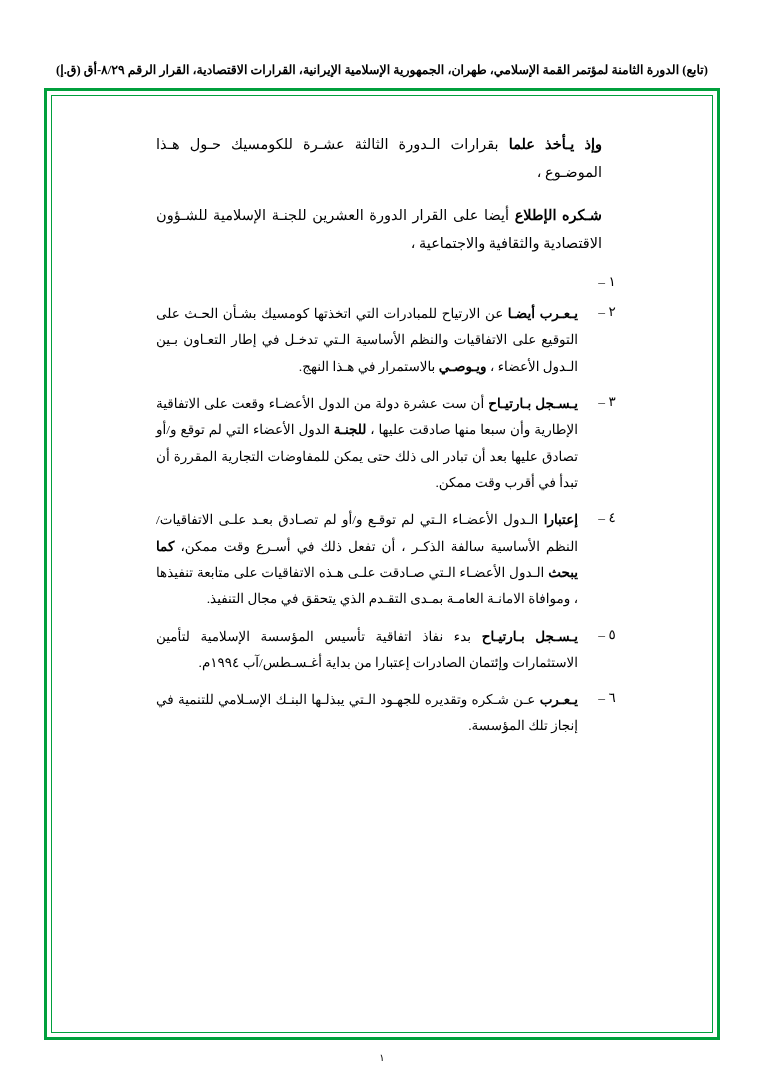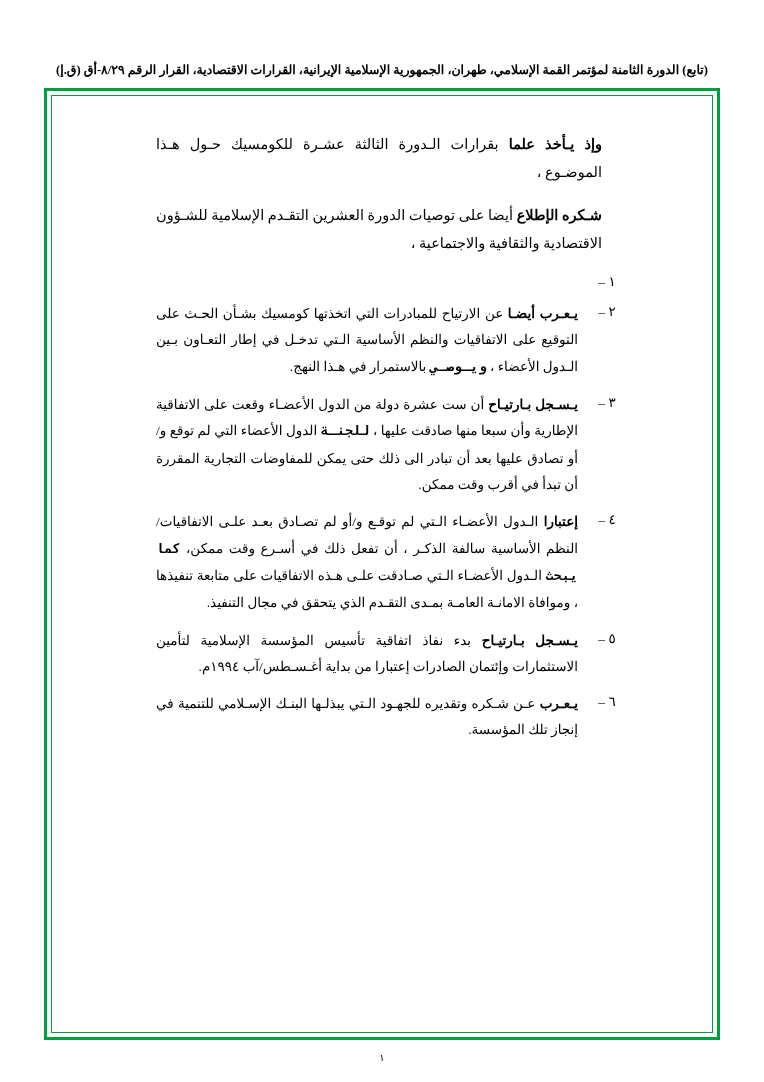--- a/index.html
+++ b/index.html
@@ -109,21 +109,20 @@
     text-align: justify;
     text-justify: inter-word;
   }
   .clause-text .lead {
     font-weight: bold;
     letter-spacing: 1.3px;
   }
   .clause-text .emph {
     font-weight: bold;
     letter-spacing: 0.6px;
-    font-family: Liberation Mono, monospace;
   }
   .footer-num {
     position: absolute;
     top: 1052px;
     left: 0;
     width: 764px;
     text-align: center;
     font-size: 10px;
   }
 </style>
@@ -141,21 +140,21 @@
     <div class="frame-inner"></div>
   </div>
 
   <div class="content">
 
     <div class="para intro">
       <span class="lead">وإذ يـأخذ علما</span><span> بقرارات الـدورة الثالثة عشـرة للكومسيك حـول هـذا الموضـوع ،</span>
     </div>
 
     <div class="para intro">
-      <span class="lead">شـكره الإطلاع</span><span> أيضا على توصيات الدورة العشرين التقـدم الإسلامية للشـؤون الاقتصادية والثقافية والاجتماعية ،</span>
+      <span class="lead">شـكره الإطلاع</span><span> أيضا على القرار الدورة العشرين للجنـة الإسلامية للشـؤون الاقتصادية والثقافية والاجتماعية ،</span>
     </div>
 
     <ul class="clause-list">
 
       <li class="clause">
         <div class="clause-num">١ –</div>
       </li>
 
       <li class="clause">
         <div class="clause-num">٢ –</div>

